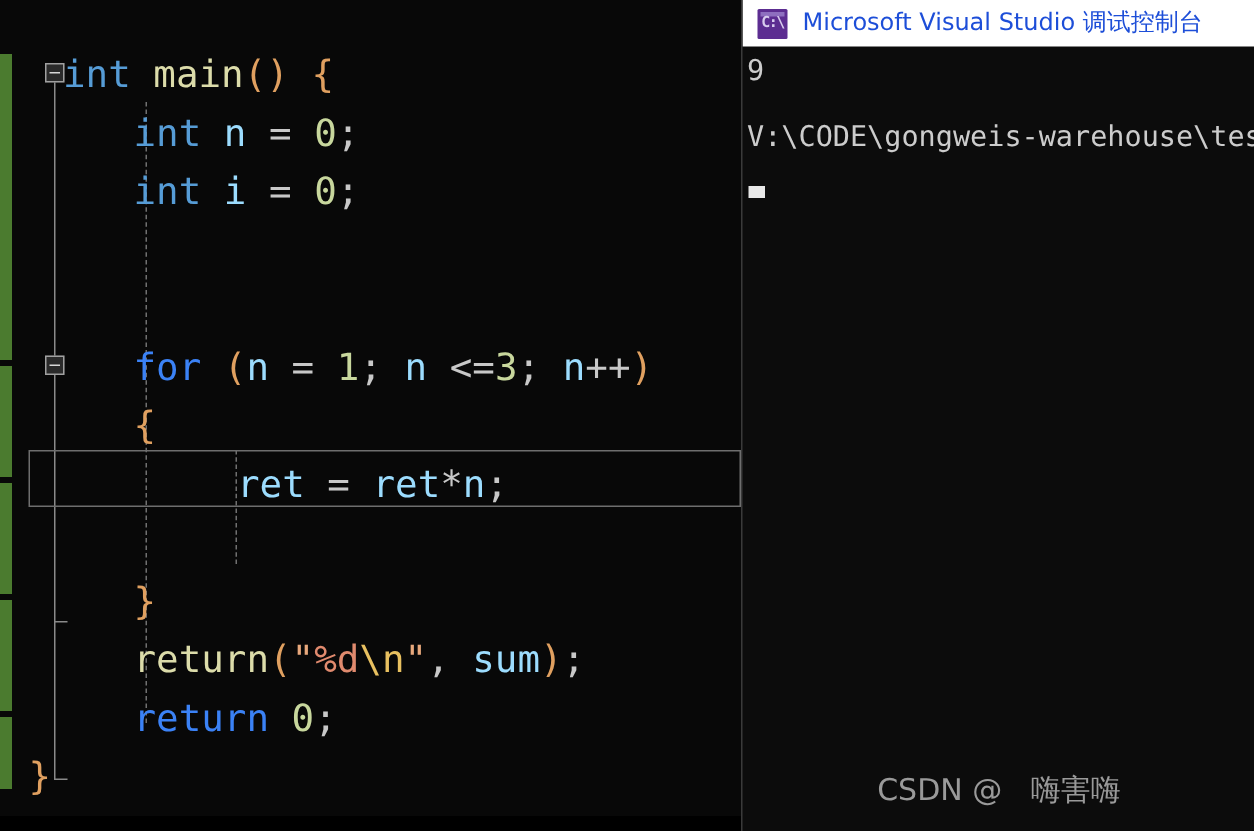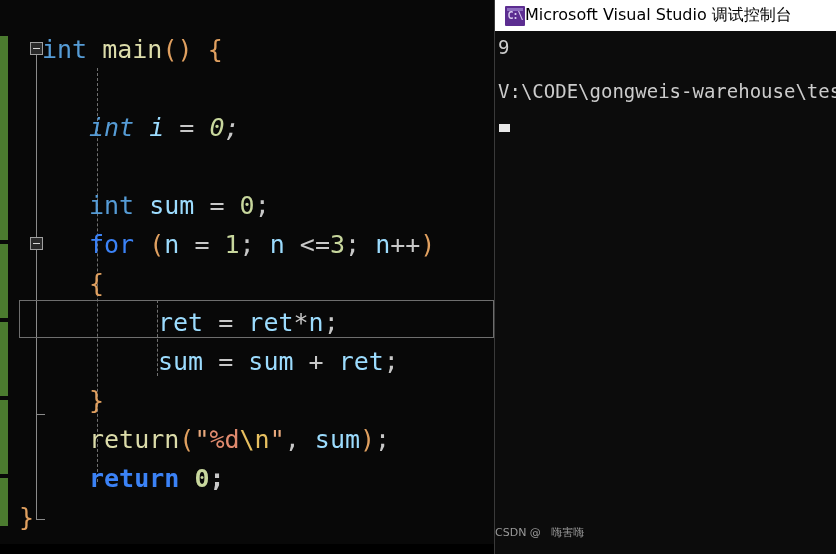--- a/index.html
+++ b/index.html
@@ -135,23 +135,24 @@
     position: absolute;
     left: 0; right: 0; top: 4px;
     text-align: center;
     font-family: "DejaVu Sans Mono", monospace;
     font-size: 10px;
     font-weight: bold;
     color: #D8CCEE;
     letter-spacing: -1px;
   }
   #console-title-text {
+    margin-left: 10px;
     font-family: "DejaVu Sans", sans-serif;
     font-size: 16px;
-    color: #000000;
+    color: #1d4ed8;
     white-space: nowrap;
   }
   .console-line {
     position: absolute;
     left: 3px;
     white-space: nowrap;
     font-family: "DejaVu Sans Mono", monospace;
     font-size: 19px;
     line-height: 24px;
     color: #CCCCCC;
@@ -160,23 +161,23 @@
     position: absolute;
     left: 4px; top: 124px;
     width: 11px; height: 8px;
     background: #E8E8E8;
   }
   #watermark {
     position: absolute;
     left: 0;
     bottom: 14px;
     width: 342px;
-    text-align: left;
+    text-align: center;
     font-family: "DejaVu Sans", sans-serif;
-    font-size: 11px;
+    font-size: 20px;
     color: #9A9A9A;
     white-space: pre;
   }
 </style>
 </head>
 <body>
 
 <div id="editor">
 
   <div class="change-bar" style="top:36px;  height:204px;"></div>
@@ -192,39 +193,38 @@
   <div class="fold-box" style="top:42px;"></div>
   <div class="fold-box" style="top:237px;"></div>
 
   <div class="indent-guide" style="left:97px; top:68px; height:414px;"></div>
   <div class="indent-guide" style="left:157px; top:300px; height:76px;"></div>
 
   <div class="current-line" style="top:300px;"></div>
 
   <div class="code-line" style="top:30px; left:42px;"><span class="t-kw">int</span><span class="t-op"> </span><span class="t-fn">main</span><span class="t-paren">(</span><span class="t-paren">)</span><span class="t-op"> </span><span class="t-paren">{</span></div>
 
-
-  <div class="code-line" style="top:108px; left:89px;font-style:italic;"><span class="t-kw">int</span><span> </span><span class="t-var">i</span><span> </span><span class="t-op">=</span><span> </span><span class="t-num">0</span><span class="t-op">;</span></div>
-
-
-  <div class="code-line" style="top:186px; left:89px;"><span class="t-kw">int</span><span> </span><span class="t-var">sum</span><span> </span><span class="t-op">=</span><span> </span><span class="t-num">0</span><span class="t-op">;</span></div>
+  <div class="code-line" style="top:69px; left:89px;"><span class="t-kw">int</span><span> </span><span class="t-var">n</span><span> </span><span class="t-op">=</span><span> </span><span class="t-num">0</span><span class="t-op">;</span></div>
+
+  <div class="code-line" style="top:108px; left:89px;"><span class="t-kw">int</span><span> </span><span class="t-var">i</span><span> </span><span class="t-op">=</span><span> </span><span class="t-num">0</span><span class="t-op">;</span></div>
+
+
 
   <div class="code-line" style="top:225px; left:89px;"><span class="t-ctrl">for</span><span> </span><span class="t-paren">(</span><span class="t-var">n</span><span> </span><span class="t-op">=</span><span> </span><span class="t-num">1</span><span class="t-op">;</span><span> </span><span class="t-var">n</span><span> </span><span class="t-op">&lt;=</span><span class="t-num">3</span><span class="t-op">;</span><span> </span><span class="t-var">n</span><span class="t-op">++</span><span class="t-paren">)</span></div>
 
   <div class="code-line" style="top:264px; left:89px;"><span class="t-paren">{</span></div>
 
   <div class="code-line" style="top:303px; left:158px;"><span class="t-var">ret</span><span> </span><span class="t-op">=</span><span> </span><span class="t-var">ret</span><span class="t-op">*</span><span class="t-var">n</span><span class="t-op">;</span></div>
 
-  <div class="code-line" style="top:342px; left:158px;"><span class="t-var">sum</span><span> </span><span class="t-op">=</span><span> </span><span class="t-var">sum</span><span> </span><span class="t-op">+</span><span> </span><span class="t-var">ret</span><span class="t-op">;</span></div>
 
   <div class="code-line" style="top:381px; left:89px;"><span class="t-paren">}</span></div>
 
   <div class="code-line" style="top:420px; left:89px;"><span class="t-fn">return</span><span class="t-paren">(</span><span class="t-str">"</span><span class="t-fmt">%d</span><span class="t-esc">\n</span><span class="t-str">"</span><span class="t-op">,</span><span> </span><span class="t-var">sum</span><span class="t-paren">)</span><span class="t-op">;</span></div>
 
-  <div class="code-line" style="top:459px; left:89px;font-weight:bold;"><span class="t-ctrl">return</span><span> </span><span class="t-num">0</span><span class="t-op">;</span></div>
+  <div class="code-line" style="top:459px; left:89px;"><span class="t-ctrl">return</span><span> </span><span class="t-num">0</span><span class="t-op">;</span></div>
 
   <div class="code-line" style="top:498px; left:19px;"><span class="t-paren">}</span></div>
 
 </div>
 
 <div id="console-window">
 
   <div id="console-titlebar">
     <div id="console-icon">
       <div class="bar"></div>

